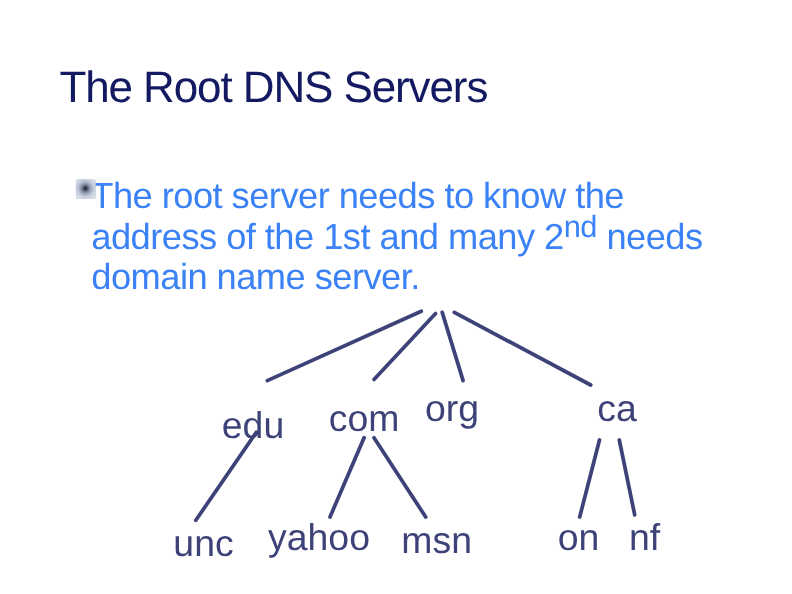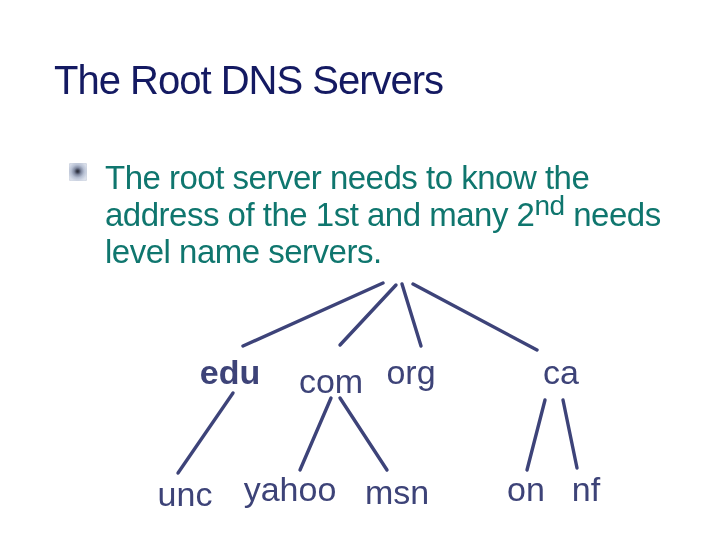--- a/index.html
+++ b/index.html
@@ -37,25 +37,25 @@
     top: 4px;
     width: 18px;
     height: 18px;
     border-radius: 2px;
     background: radial-gradient(circle at 48% 46%,
       #2b2d38 0%, #3a3f50 9%, #8089a0 26%,
       #b7c0d3 48%, #d7dde9 72%, #e9edf4 100%);
     box-shadow: inset 0 0 1px #9aa3b8;
   }
   .bullet-text {
-    margin-left: 36px;
+    margin-left: 14px;
     font-size: 33px;
     line-height: 37px;
     letter-spacing: -0.5px;
-    color: #0f766e;
+    color: #3b82f6;
   }
   .bullet-text .line { display: block; white-space: nowrap; }
   .bullet-text sup {
     font-size: 28px;
     line-height: 0;
     vertical-align: baseline;
     position: relative;
     top: -11px;
     letter-spacing: -0.5px;
   }
@@ -72,21 +72,21 @@
     stroke-linecap: round;
   }
   .tree-label {
     position: absolute;
     transform: translateX(-50%);
     font-size: 34px;
     line-height: 34px;
     color: #3d4378;
     white-space: nowrap;
   }
-  .lbl-edu   { left: 230px; top: 355px; font-weight: bold; }
+  .lbl-edu   { left: 230px; top: 370px; }
   .lbl-com   { left: 331px; top: 364px; }
   .lbl-org   { left: 411px; top: 355px; }
   .lbl-ca    { left: 561px; top: 355px; }
   .lbl-unc   { left: 185px; top: 477px; }
   .lbl-yahoo { left: 290px; top: 472px; }
   .lbl-msn   { left: 397px; top: 475px; }
   .lbl-on    { left: 526px; top: 472px; }
   .lbl-nf    { left: 586px; top: 472px; }
 </style>
 </head>
@@ -94,21 +94,21 @@
 
 <div class="slide">
 
   <div class="slide-title">The Root DNS Servers</div>
 
   <div class="bullet-row">
     <span class="bullet-icon"></span>
     <div class="bullet-text">
       <span class="line">The root server needs to know the</span>
       <span class="line"><span>address of the 1st and many 2</span><sup>nd</sup><span> needs</span></span>
-      <span class="line">level name servers.</span>
+      <span class="line">domain name server.</span>
     </div>
   </div>
 
   <svg class="tree-svg" viewBox="0 0 720 540">
     <line x1="383" y1="283" x2="243" y2="346"></line>
     <line x1="396" y1="285" x2="340" y2="345"></line>
     <line x1="402" y1="284" x2="421" y2="346"></line>
     <line x1="413" y1="284" x2="537" y2="350"></line>
     <line x1="233" y1="393" x2="178" y2="473"></line>
     <line x1="331" y1="398" x2="300" y2="470"></line>

